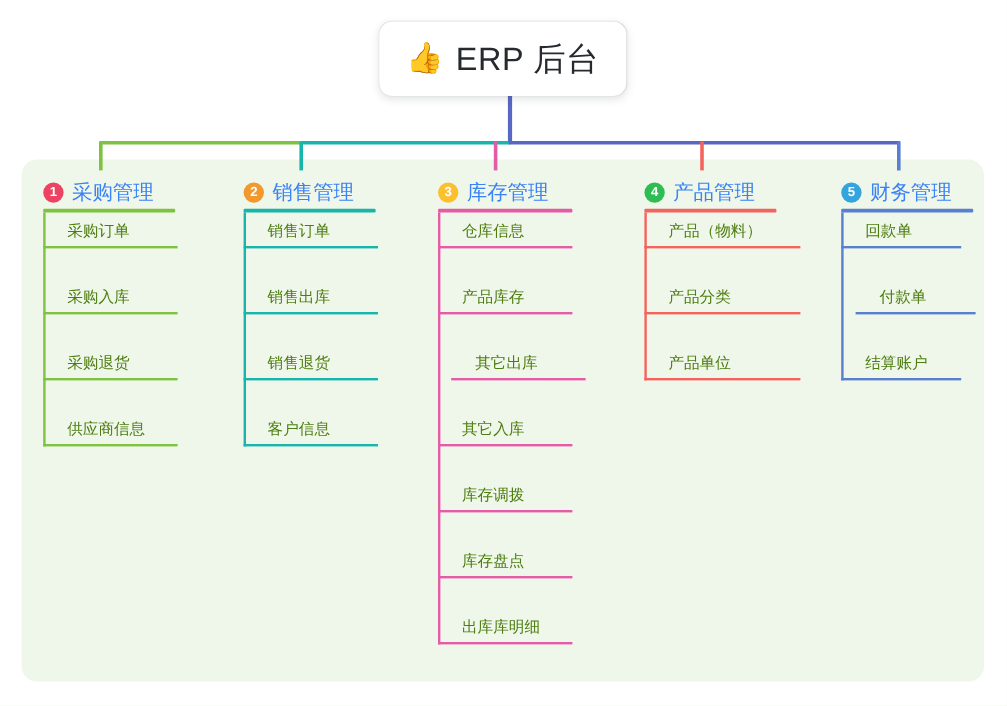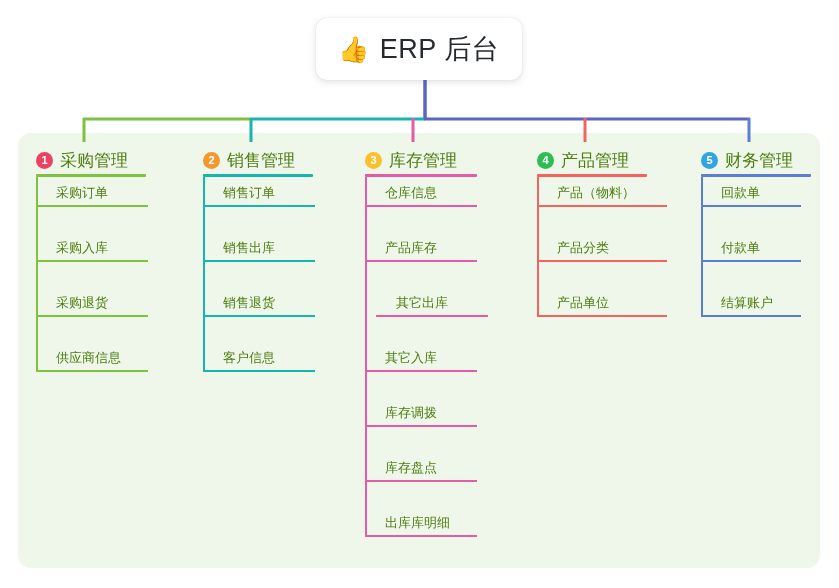--- a/index.html
+++ b/index.html
@@ -36,21 +36,21 @@
 
   
   .column{position:absolute;top:143px;}
   .col-head{position:relative;height:34px;display:flex;align-items:center;}
   .badge{
     width:17px;height:17px;border-radius:50%;
     display:inline-flex;align-items:center;justify-content:center;
     color:#ffffff;font-size:11px;line-height:1;font-weight:bold;
     margin-right:7px;flex:none;
   }
-  .col-title{font-size:17px;color:#4d7c0f;white-space:nowrap;}
+  .col-title{font-size:17px;color:#3b82f6;white-space:nowrap;}
   .head-rule{position:absolute;left:0;bottom:0;height:3px;border-radius:1px;}
 
   .leaves{position:relative;margin-top:0;}
   .leaf{position:absolute;}
   .leaf-text{
     position:absolute;left:20px;bottom:5px;
     font-size:13px;color:#4d7c0f;white-space:nowrap;
   }
   .leaf-rule{position:absolute;left:0;bottom:0;height:2px;}
 </style>
@@ -194,21 +194,21 @@
           <span class="badge" style="background: rgb(51, 164, 221);">5</span>
           <span class="col-title">财务管理</span>
           <span class="head-rule" style="width: 110px; background: rgb(90, 127, 208);"></span>
         </div>
         <div class="leaves" style="height: 165px;">
           <span style="position: absolute; left: 0px; top: 0px; width: 2px; height: 140px; background: rgb(90, 127, 208);"></span>
           <div class="leaf" style="left: 0px; top: 0px; width: 100px; height: 30px;">
             <span class="leaf-text">回款单</span>
             <span class="leaf-rule" style="width: 100px; background: rgb(90, 127, 208);"></span>
           </div>
-          <div class="leaf" style="left: 0px; top: 55px; width: 100px; height: 30px; font-family: Liberation Mono, monospace;">
+          <div class="leaf" style="left: 12px; top: 55px; width: 100px; height: 30px; font-family: Liberation Mono, monospace;">
             <span class="leaf-text">付款单</span>
             <span class="leaf-rule" style="width: 100px; background: rgb(90, 127, 208);"></span>
           </div>
           <div class="leaf" style="left: 0px; top: 110px; width: 100px; height: 30px;">
             <span class="leaf-text">结算账户</span>
             <span class="leaf-rule" style="width: 100px; background: rgb(90, 127, 208);"></span>
           </div>
         </div>
       </div>
     </div>

